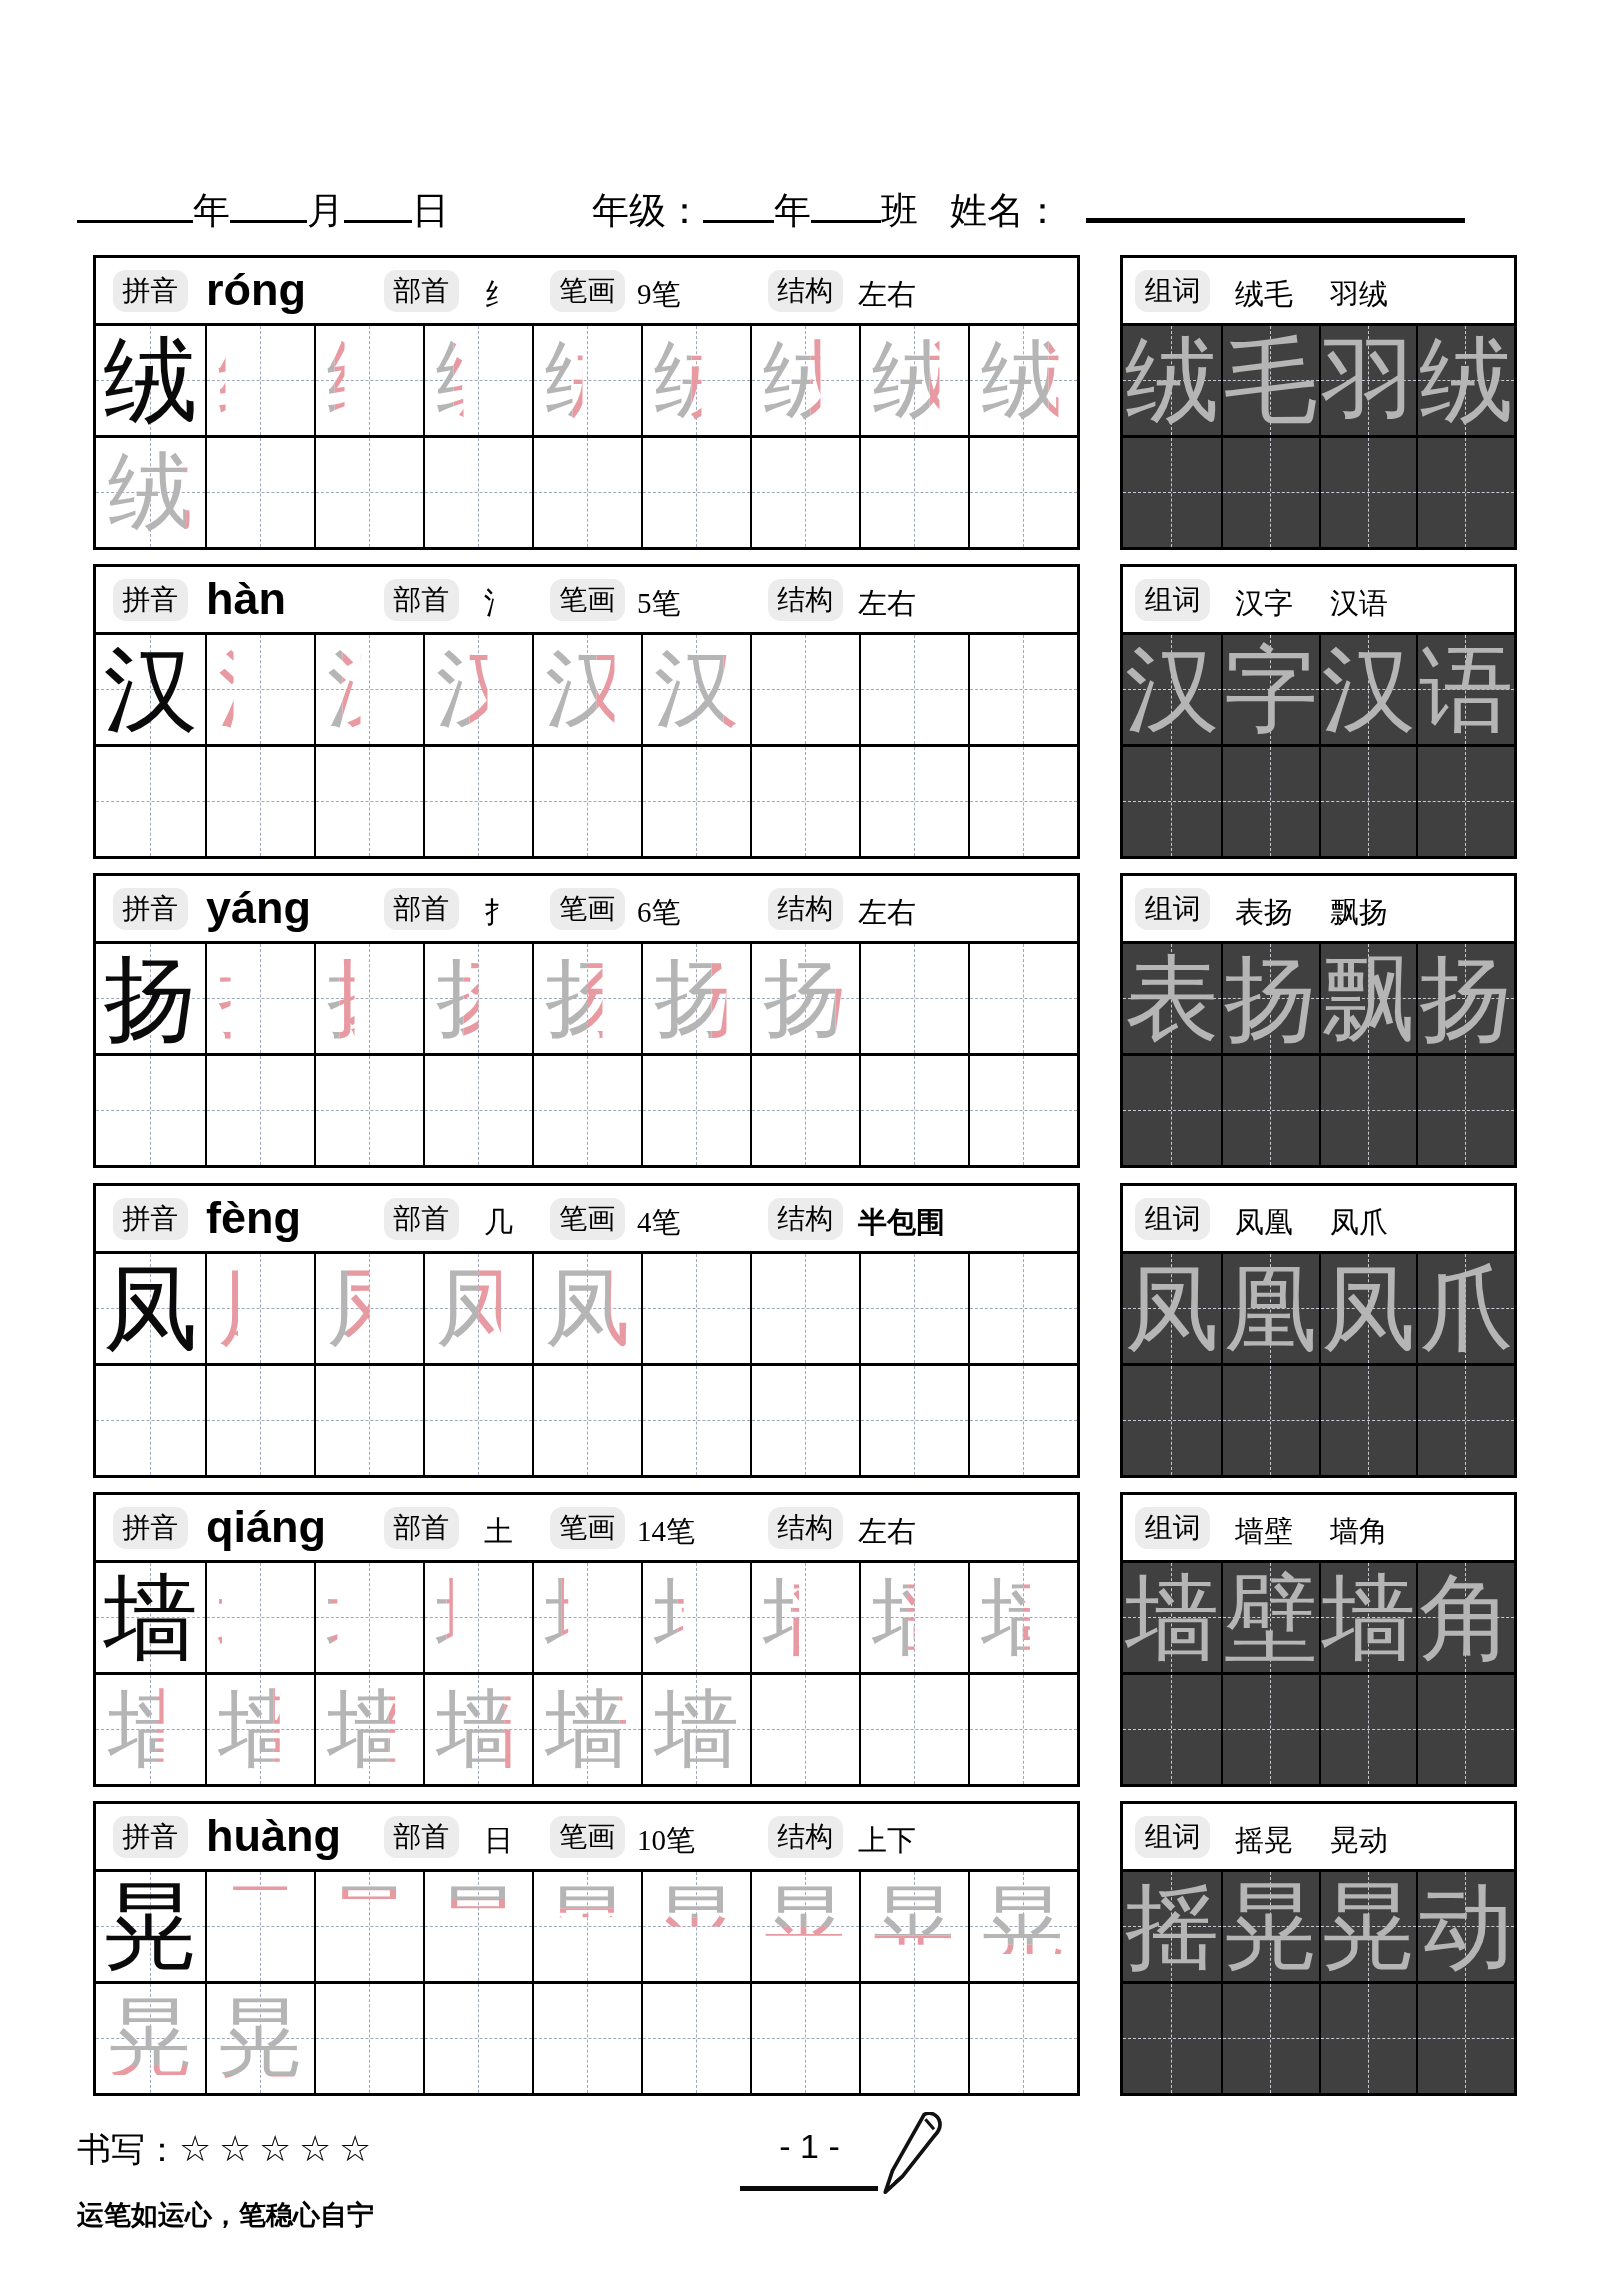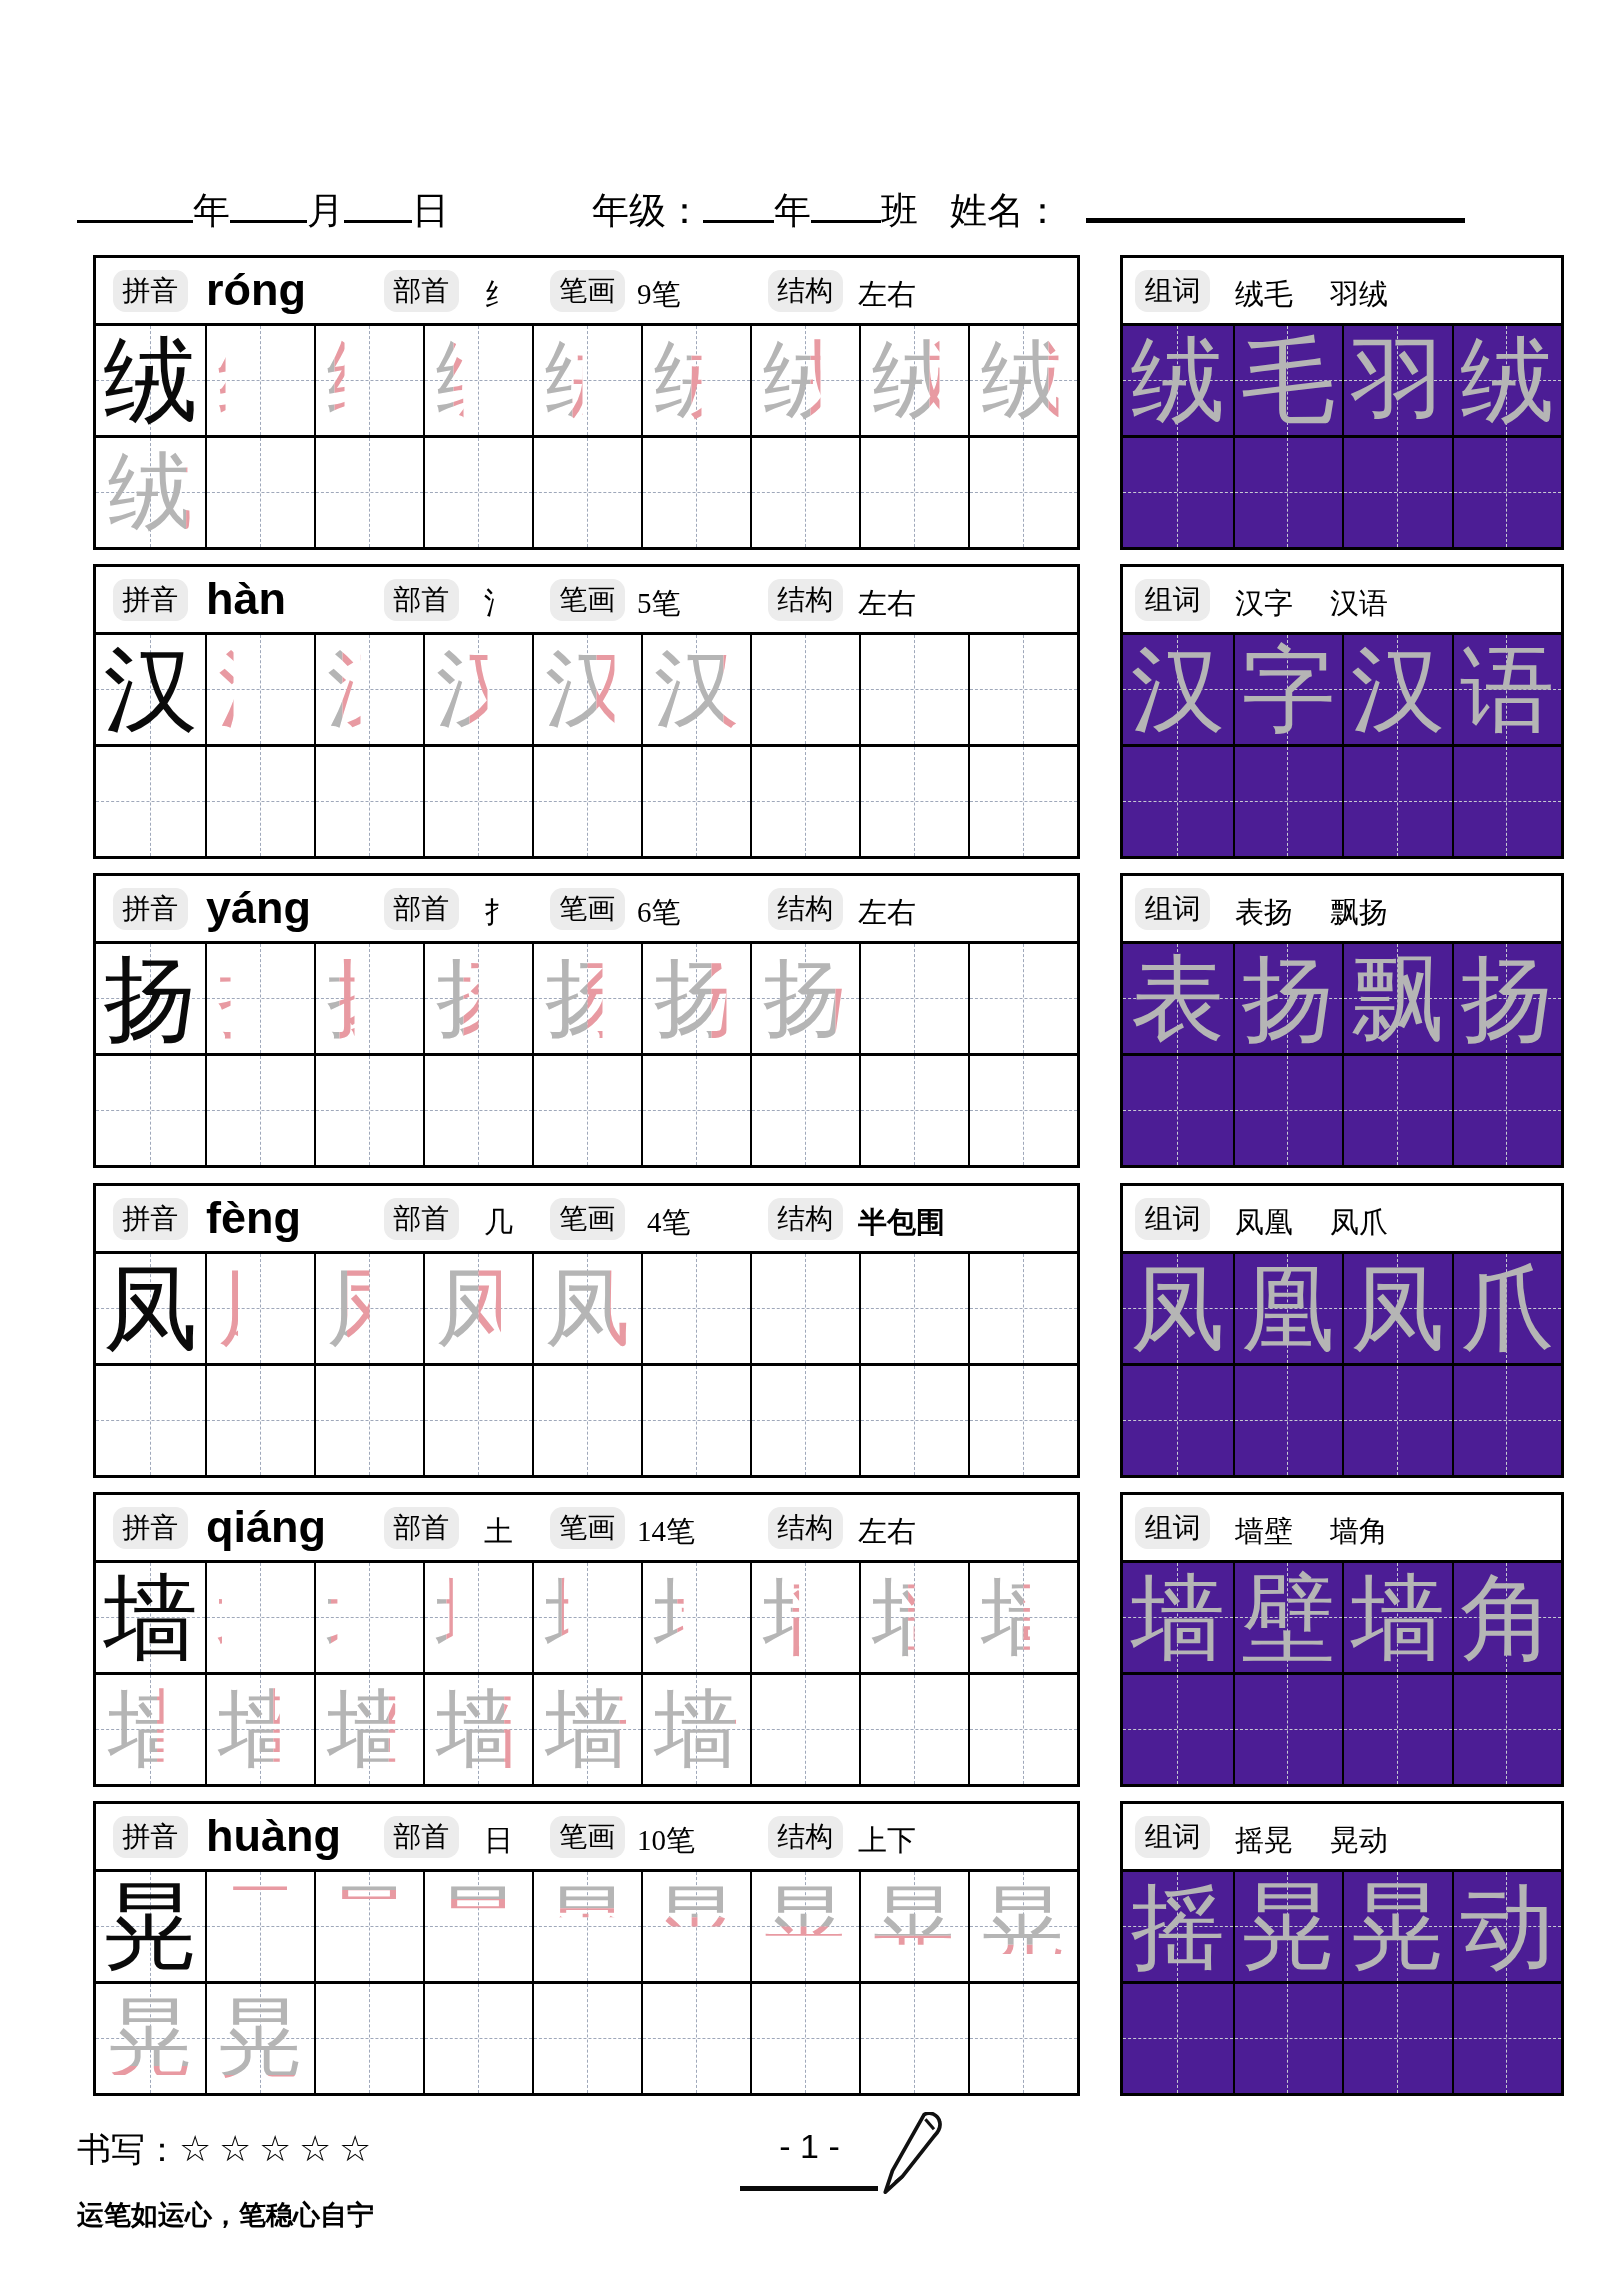--- a/index.html
+++ b/index.html
@@ -27,22 +27,22 @@
   }
   .blank.name-blank { border-bottom-width:5.4px; }
 
   
   .section { position:absolute; left:16px; width:1623px; height:305px; }
   .l-table {
     position:absolute; left:77px; top:0; width:987px;
     border:3.9px solid #000; background:#fff;
   }
   .r-table {
-    position:absolute; left:1104px; top:0; width:444px;
-    border:3.9px solid #000; background:#4c1d95;
+    position:absolute; left:1104px; top:0; width:397px;
+    border:3.9px solid #000; background:#404040;
   }
   .hdr-row { position:relative; height:65px; background:#fff; }
   .pill {
     position:absolute; top:11.6px; display:inline-block;
     background:var(--pill-bg); border-radius:12.4px;
     font-size:28px; line-height:1; padding:7px 9.3px 7.7px; color:#000;
   }
   .hdr-val { position:absolute; top:17px; font-size:29px; color:#000; }
   .pinyin-val {
     position:absolute; top:6.2px; font-family:"Liberation Sans","DejaVu Sans",sans-serif;
@@ -355,21 +355,21 @@
         </div>
       </section>
       <section class="section" style="top: 1183px;">
         <div class="l-table">
           <div class="hdr-row">
             <span class="pill" style="left: 17px;">拼音</span>
             <span class="pinyin-val" style="left: 110px;">fèng</span>
             <span class="pill" style="left: 288px;">部首</span>
             <span class="hdr-val" style="left: 388px;">几</span>
             <span class="pill" style="left: 454px;">笔画</span>
-            <span class="hdr-val" style="left: 541px; margin-left: 10px;">4笔</span>
+            <span class="hdr-val" style="left: 541px;">4笔</span>
             <span class="pill" style="left: 672px;">结构</span>
             <span class="hdr-val" style="left: 762px; font-weight: bold;">半包围</span>
           </div>
           <div class="grid-row">
             <div class="cell">
               <div class="glyph main">凤</div>
             </div>
             <div class="cell">
               <div class="glyph stage pink" style="clip-path: inset(0px 71% 0px 8%);">凤</div>
             </div>

